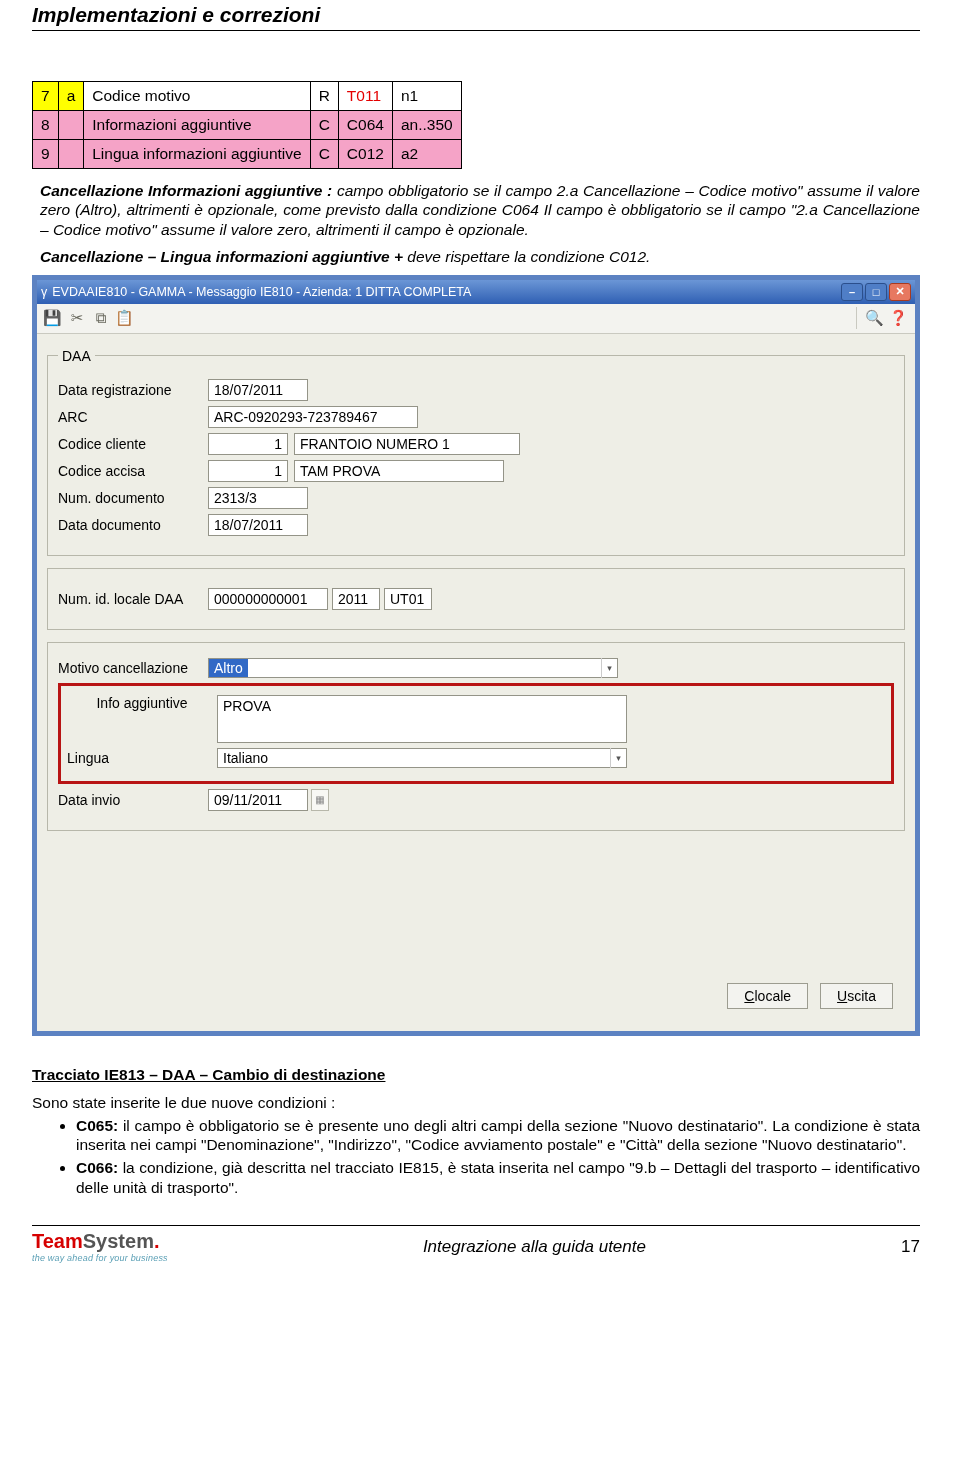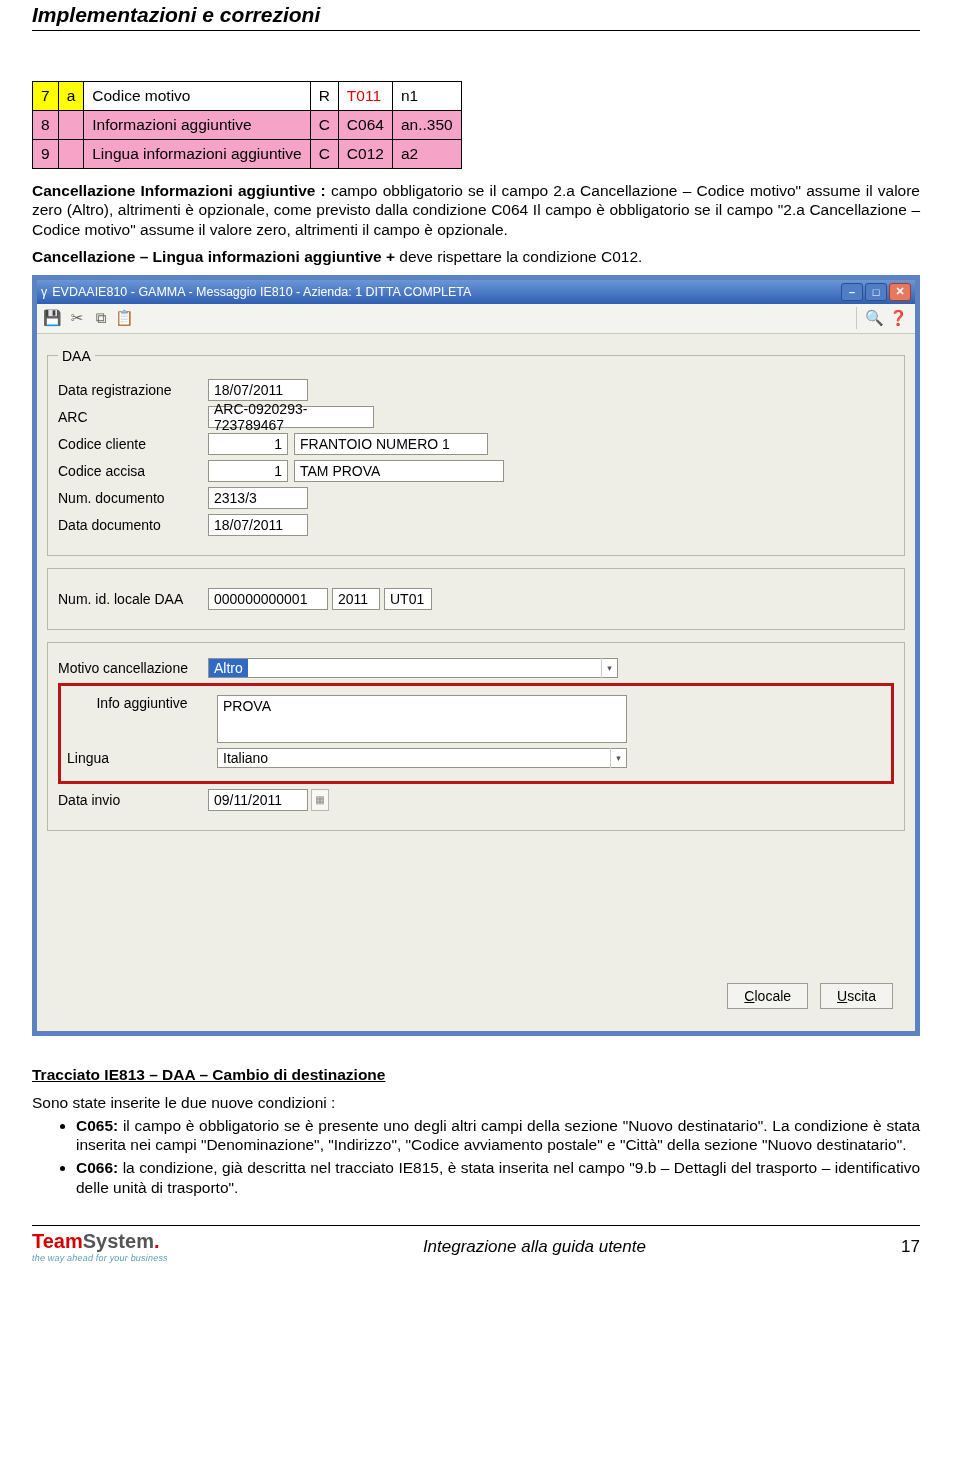--- a/index.html
+++ b/index.html
@@ -22,21 +22,21 @@
   }
   .hr { border: none; border-top: 1px solid #000; margin: 0 0 50px 0; }
 
   
   table.spec { border-collapse: collapse; margin-bottom: 12px; }
   table.spec td { border: 1px solid #000; padding: 5px 8px; vertical-align: middle; }
   .yellow { background: #ffff00; }
   .pink { background: #f5a3c7; }
   .red { color: #e40000; }
 
-  .para { text-align: justify; margin: 0 0 8px 0; line-height: 1.25; }
+  .para { text-align: justify; margin: 0 0 8px 8px; line-height: 1.25; font-style: italic; }
   .bold { font-weight: bold; }
 
   
   .win {
     border: 5px solid #5c82c2;
     background: #eeeee6;
     margin: 8px 0 30px 0;
     font-family: Tahoma, Arial, sans-serif;
     font-size: 14px;
   }
@@ -208,27 +208,27 @@
     </div>
     <div class="win-body">
       <fieldset class="grp">
         <legend>DAA</legend>
         <div class="row">
           <span class="lbl">Data registrazione</span>
           <span class="fld" style="width:100px;">18/07/2011</span>
         </div>
         <div class="row">
           <span class="lbl">ARC</span>
-          <span class="fld" style="width:166px;">ARC-0920293-723789467</span>
+          <span class="fld" style="width:210px;">ARC-0920293-723789467</span>
         </div>
         <div class="row">
           <span class="lbl">Codice cliente</span>
           <span class="fld" style="width:80px; justify-content:flex-end;">1</span>
           <span style="width:6px;"></span>
-          <span class="fld" style="width:194px;">FRANTOIO NUMERO 1</span>
+          <span class="fld" style="width:226px;">FRANTOIO NUMERO 1</span>
         </div>
         <div class="row">
           <span class="lbl">Codice accisa</span>
           <span class="fld" style="width:80px; justify-content:flex-end;">1</span>
           <span style="width:6px;"></span>
           <span class="fld" style="width:210px;">TAM PROVA</span>
         </div>
         <div class="row">
           <span class="lbl">Num. documento</span>
           <span class="fld" style="width:100px;">2313/3</span>

